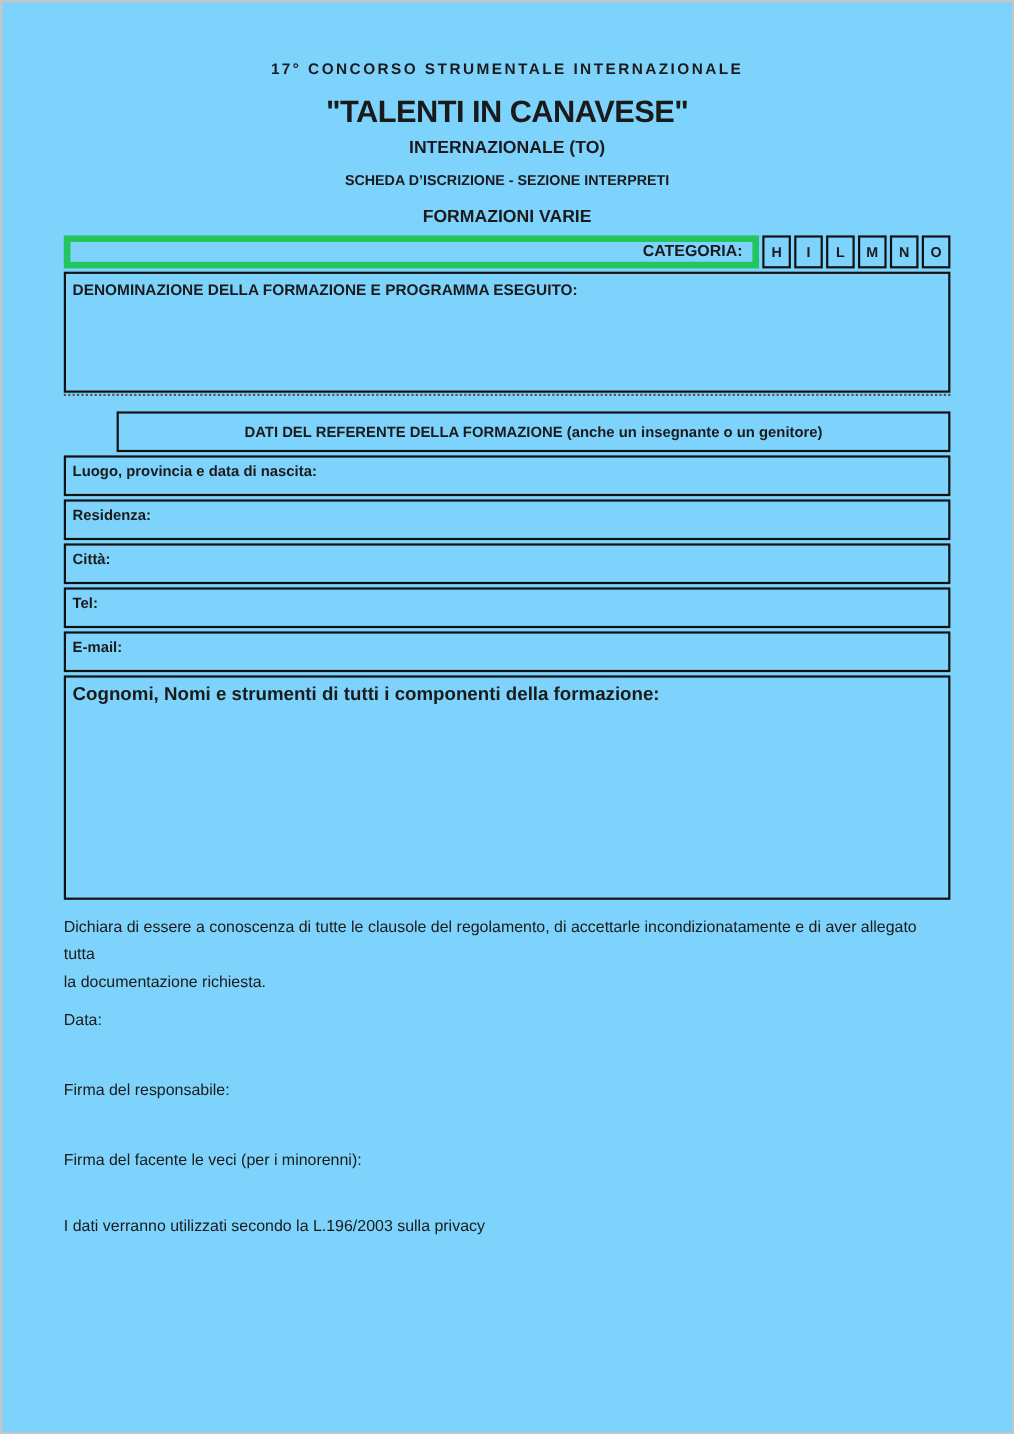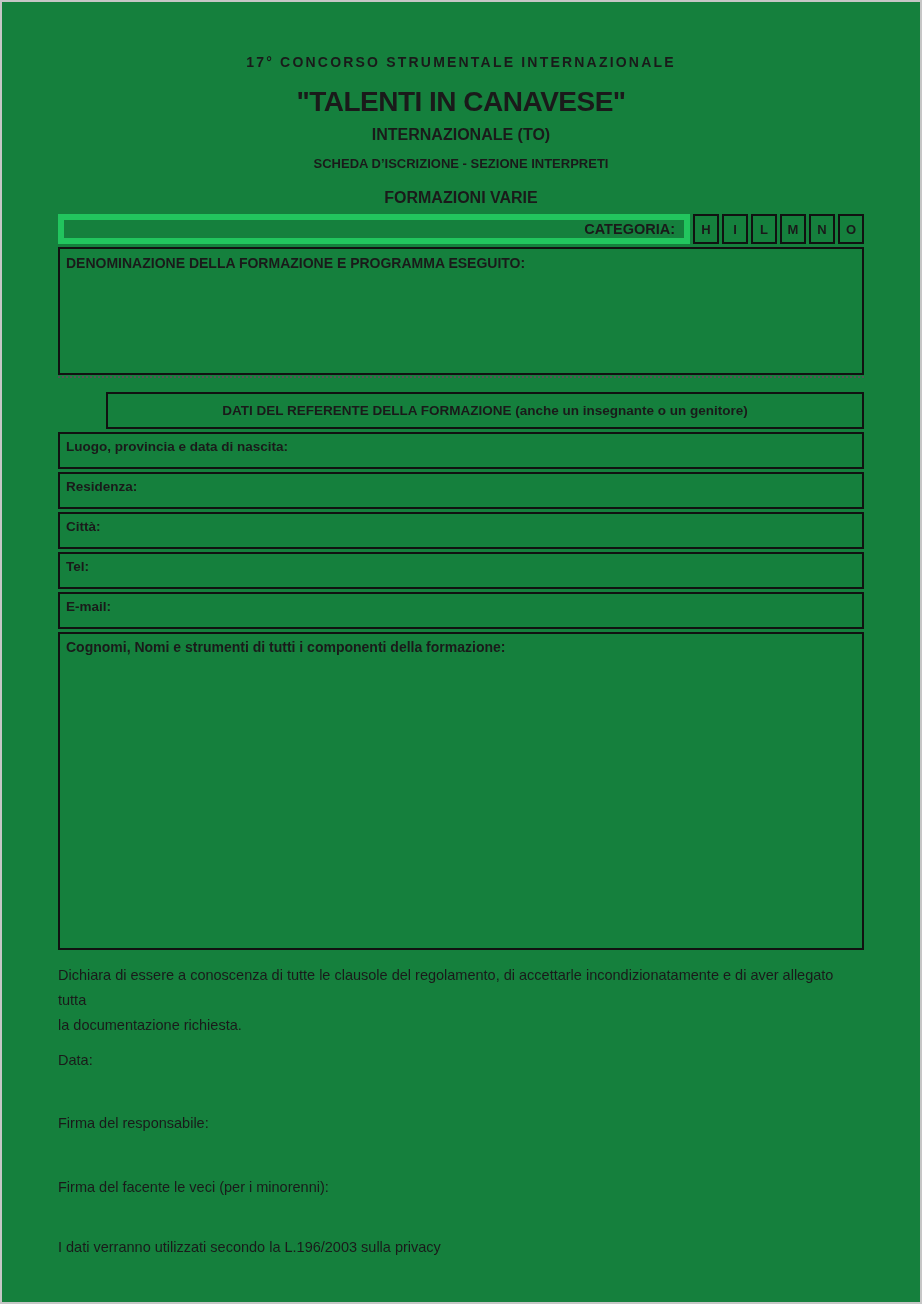--- a/index.html
+++ b/index.html
@@ -1,19 +1,19 @@
 <!DOCTYPE html>
 <html><head>
 <meta charset="utf-8">
 <style>
   html, body { margin:0; padding:0; background:#ffffff; }
   * { box-sizing: border-box; }
   .page {
     width:922px; height:1304px;
-    background:#15803d;
+    background:#7dd3fc;
     border:2px solid #c6c6c6;
     font-family:"Liberation Sans", sans-serif;
     color:#1a1a1a;
     overflow:hidden;
   }
   .content { width:806px; margin:0 auto; }
 
   .t-center { text-align:center; }
   .title-competition {
     margin-top:52px; font-size:14px; font-weight:700;
@@ -32,37 +32,37 @@
     flex:1; border:6px solid #22c55e; display:flex; align-items:center;
     justify-content:flex-end; padding-right:9px;
     font-weight:700; font-size:14.5px;
   }
   .cat-cell {
     width:26px; border:2px solid #111; display:flex; align-items:center;
     justify-content:center; font-weight:700; font-size:13px;
   }
 
   .denom-box {
-    margin-top:3px; height:128px; border:2px solid #111;
+    margin-top:3px; height:110px; border:2px solid #111;
     padding:6px 6px; font-weight:700; font-size:14px;
   }
   .dotted-divider { margin-top:1px; border-top:2px dotted #555; height:0; }
 
   .ref-table { margin-top:14px; }
   .ref-header {
     height:37px; border:2px solid #111; display:flex; align-items:center;
     justify-content:center; font-weight:700; font-size:13.5px;margin-left:48px;
   }
   .ref-row {
     margin-top:3px; height:37px; border:2px solid #111;
     padding:5px 6px; font-weight:700; font-size:13.5px;
   }
   .members-box {
-    margin-top:3px; height:318px; border:2px solid #111;
-    padding:5px 6px; font-weight:700; font-size:14px;
+    margin-top:3px; height:204px; border:2px solid #111;
+    padding:5px 6px; font-weight:700; font-size:17px;
   }
 
   .decl { margin-top:13px; font-size:14.5px; font-weight:400; line-height:25px; }
   .date-line { margin-top:13px; font-size:14.5px; line-height:18px; }
   .sig-line-1 { margin-top:45px; font-size:14.5px; line-height:18px; }
   .sig-line-2 { margin-top:46px; font-size:14.5px; line-height:18px; }
   .privacy-line { margin-top:42px; font-size:14.5px; line-height:18px; }
 </style>
 </head>
 <body>

